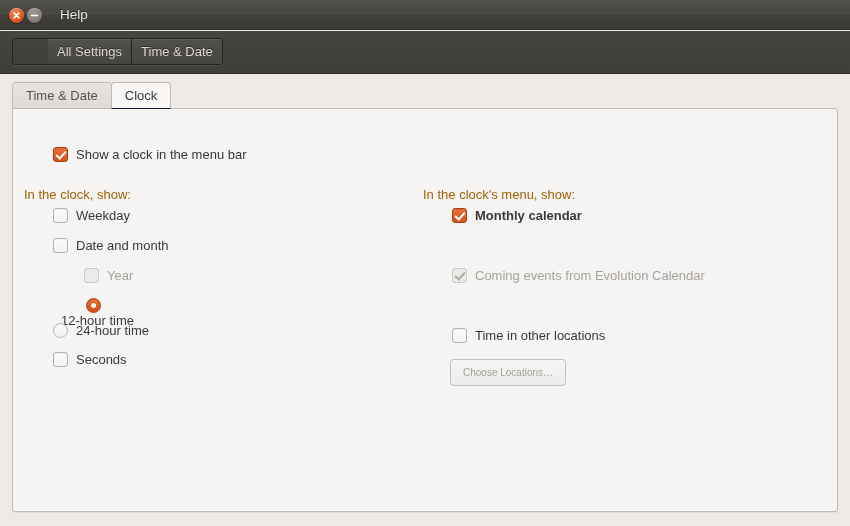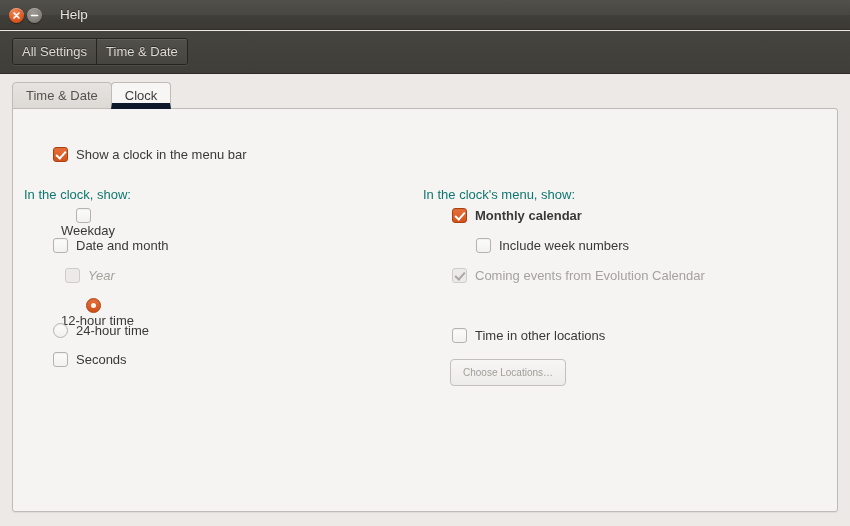--- a/index.html
+++ b/index.html
@@ -59,20 +59,21 @@
     background: linear-gradient(to bottom, #46443f 0%, #403e39 100%);
     border-bottom: 1px solid #2d2b27;
   }
   #toolbar-group {
     position: absolute; left: 12px; top: 7px;
     display: flex;
     border: 1px solid #26241f;
     border-radius: 3px;
     box-shadow: 0 1px 0 rgba(255,255,255,.07);
     overflow: hidden;
+    padding-left: 35px;
   }
   .tbtn {
     height: 25px;
     line-height: 24px;
     padding: 0 9px;
     color: #ddd9d4;
     font-size: 13px;
     background: linear-gradient(to bottom, #52504b 0%, #474540 100%);
     border: none;
     border-left: 1px solid #26241f;
@@ -103,21 +104,21 @@
     border-bottom: 1px solid #bfbcb8;
     border-radius: 4px 4px 0 0;
     margin-right: -1px;
     cursor: default;
     white-space: nowrap;
     position: relative;
   }
   .tab.active {
     background: #f7f6f5;
     color: #3c3b39;
-    border-bottom: 6px solid #0f172a;
+    border-bottom: 1px solid #0f172a;
     z-index: 3;
   }
   #panel {
     position: relative;
     width: 826px;
     height: 404px;
     margin-top: -1px;
     background: #f5f4f3;
     border: 1px solid #bfbcb8;
     border-radius: 0 3px 3px 3px;
@@ -128,21 +129,21 @@
   
   .row {
     position: absolute;
     display: flex;
     align-items: center;
     white-space: nowrap;
     padding-left: 21px;
   }
   .grp-label {
     position: absolute;
-    color: #0f766e;
+    color: #a16207;
     font-size: 13px;
     white-space: nowrap;
   }
   .ctl-label {
     margin-left: 8px;
     color: #3a3937;
     font-size: 13px;
   }
   .ctl-label.disabled { color: #a5a29e; }
 
@@ -256,31 +257,31 @@
 
     <div id="panel">
 
       <div class="row" style="left:19px; top:38px;">
         <span class="cb checked"></span>
         <span class="ctl-label">Show a clock in the menu bar</span>
       </div>
 
       <div class="grp-label" style="left:11px; top:78px;">In the clock, show:</div>
 
-      <div class="row" style="left:19px; top:99px;flex-direction:column;">
+      <div class="row" style="left:19px; top:99px;">
         <span class="cb"></span>
         <span class="ctl-label">Weekday</span>
       </div>
 
       <div class="row" style="left:19px; top:129px;">
         <span class="cb"></span>
         <span class="ctl-label">Date and month</span>
       </div>
 
-      <div class="row" style="left:31px; top:159px;font-style:italic;">
+      <div class="row" style="left:50px; top:159px;">
         <span class="cb disabled"></span>
         <span class="ctl-label disabled">Year</span>
       </div>
 
       <div class="row" style="left:19px; top:189px;flex-direction:column;">
         <span class="rb checked"></span>
         <span class="ctl-label">12-hour time</span>
       </div>
 
       <div class="row" style="left:19px; top:214px;">
@@ -293,24 +294,20 @@
         <span class="ctl-label">Seconds</span>
       </div>
 
       <div class="grp-label" style="left:410px; top:78px;">In the clock's menu, show:</div>
 
       <div class="row" style="left:418px; top:99px;font-weight:bold;">
         <span class="cb checked"></span>
         <span class="ctl-label">Monthly calendar</span>
       </div>
 
-      <div class="row" style="left:442px; top:129px;">
-        <span class="cb"></span>
-        <span class="ctl-label">Include week numbers</span>
-      </div>
 
       <div class="row" style="left:418px; top:159px;">
         <span class="cb disabled checked"></span>
         <span class="ctl-label disabled">Coming events from Evolution Calendar</span>
       </div>
 
 
       <div class="row" style="left:418px; top:219px;">
         <span class="cb"></span>
         <span class="ctl-label">Time in other locations</span>

